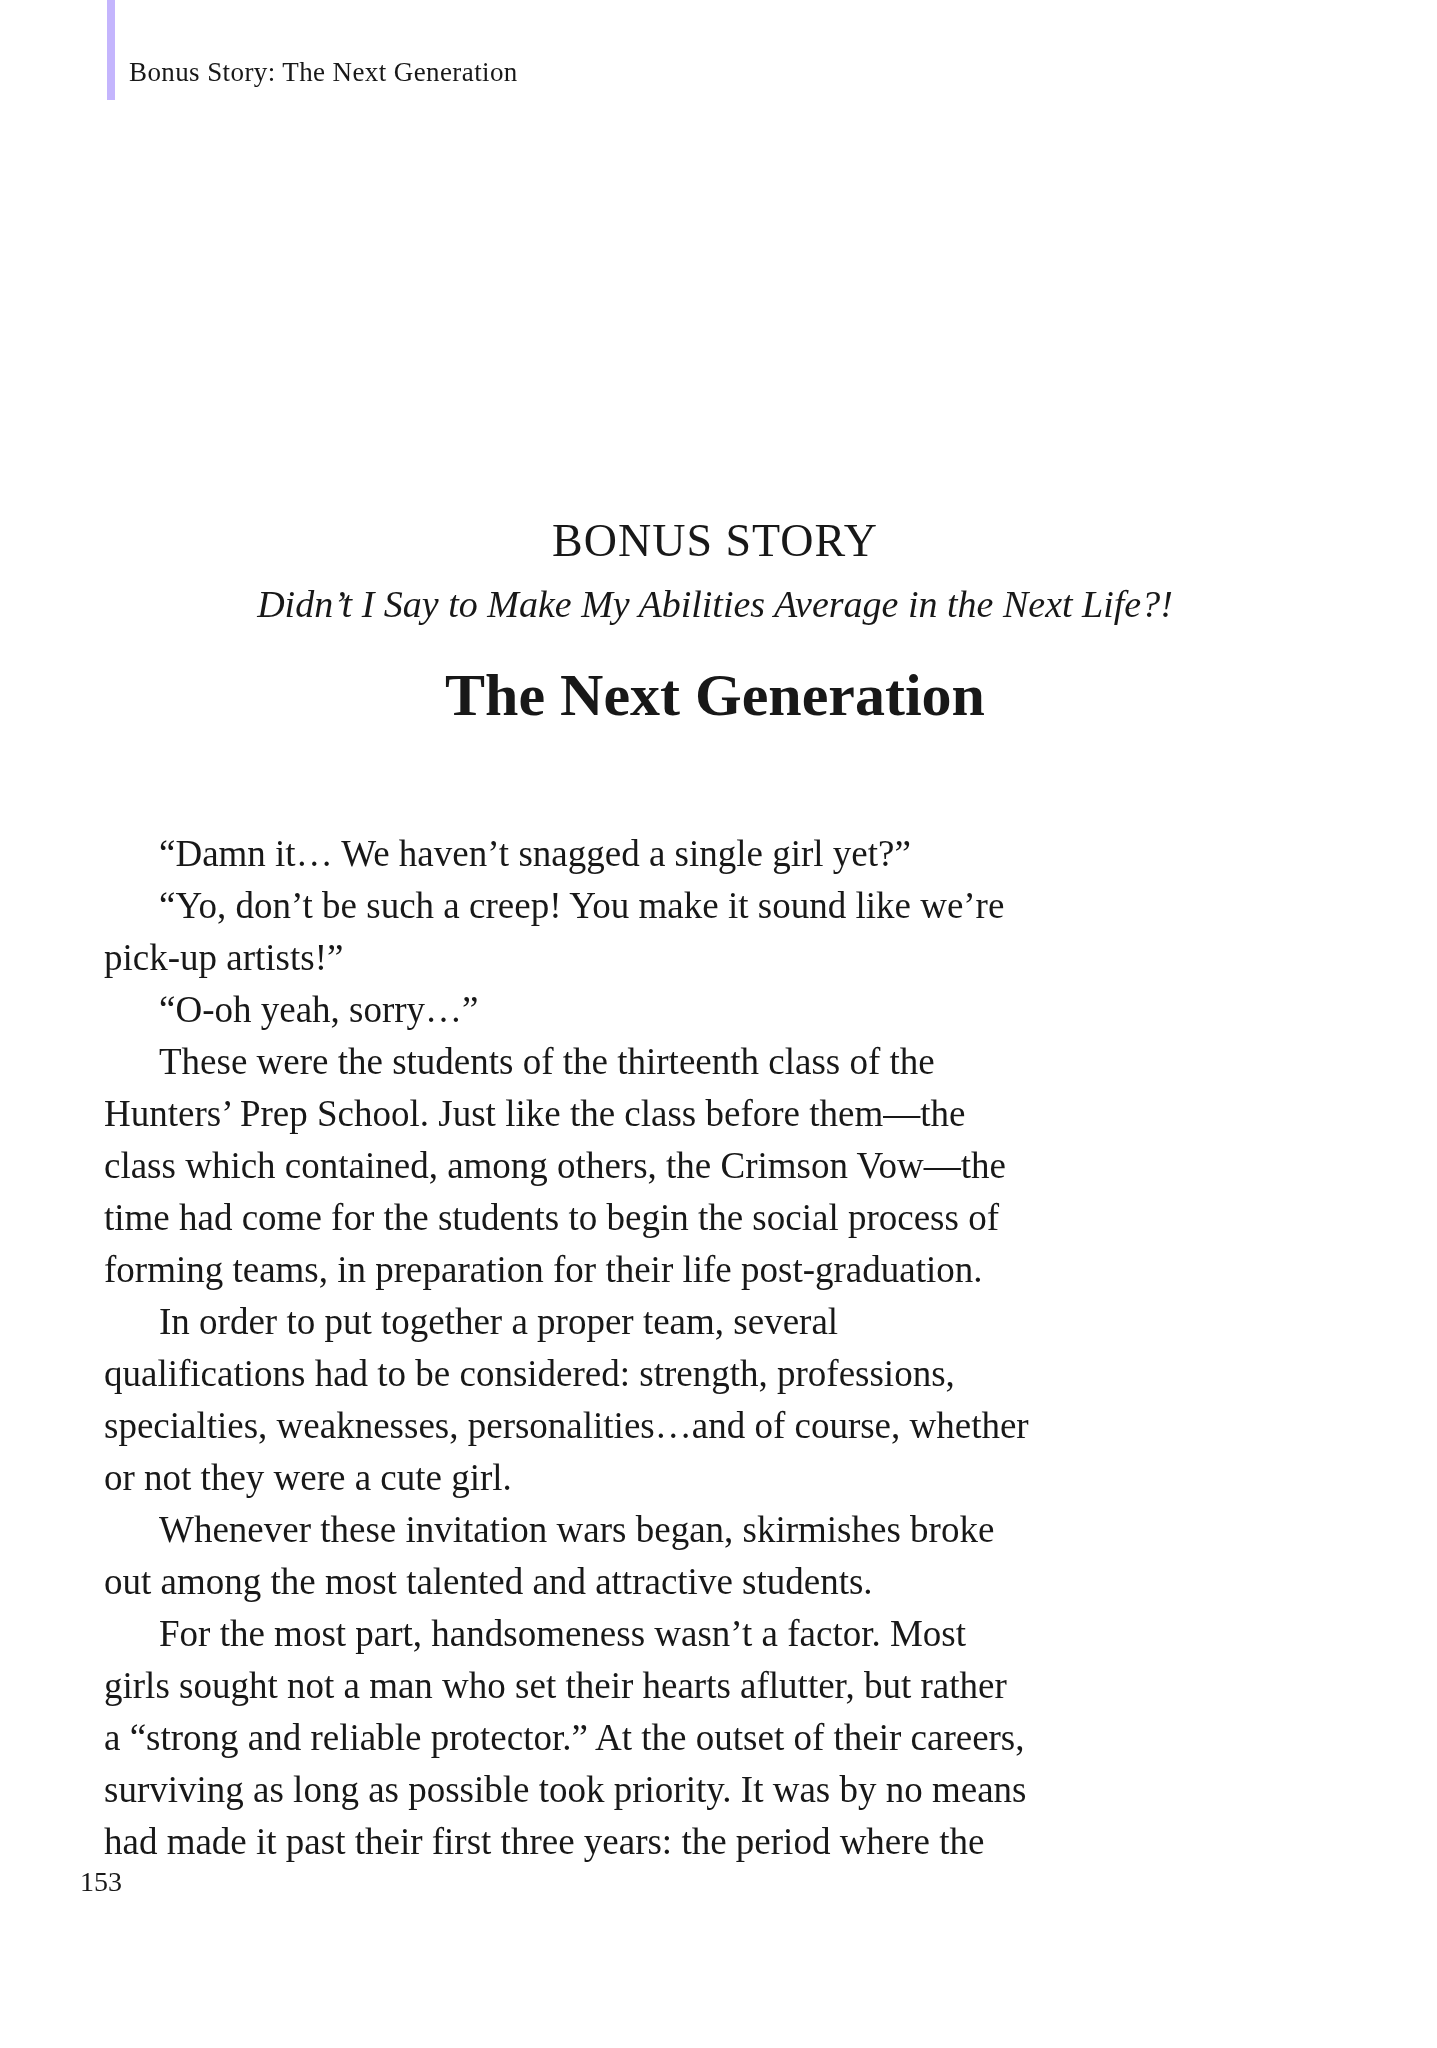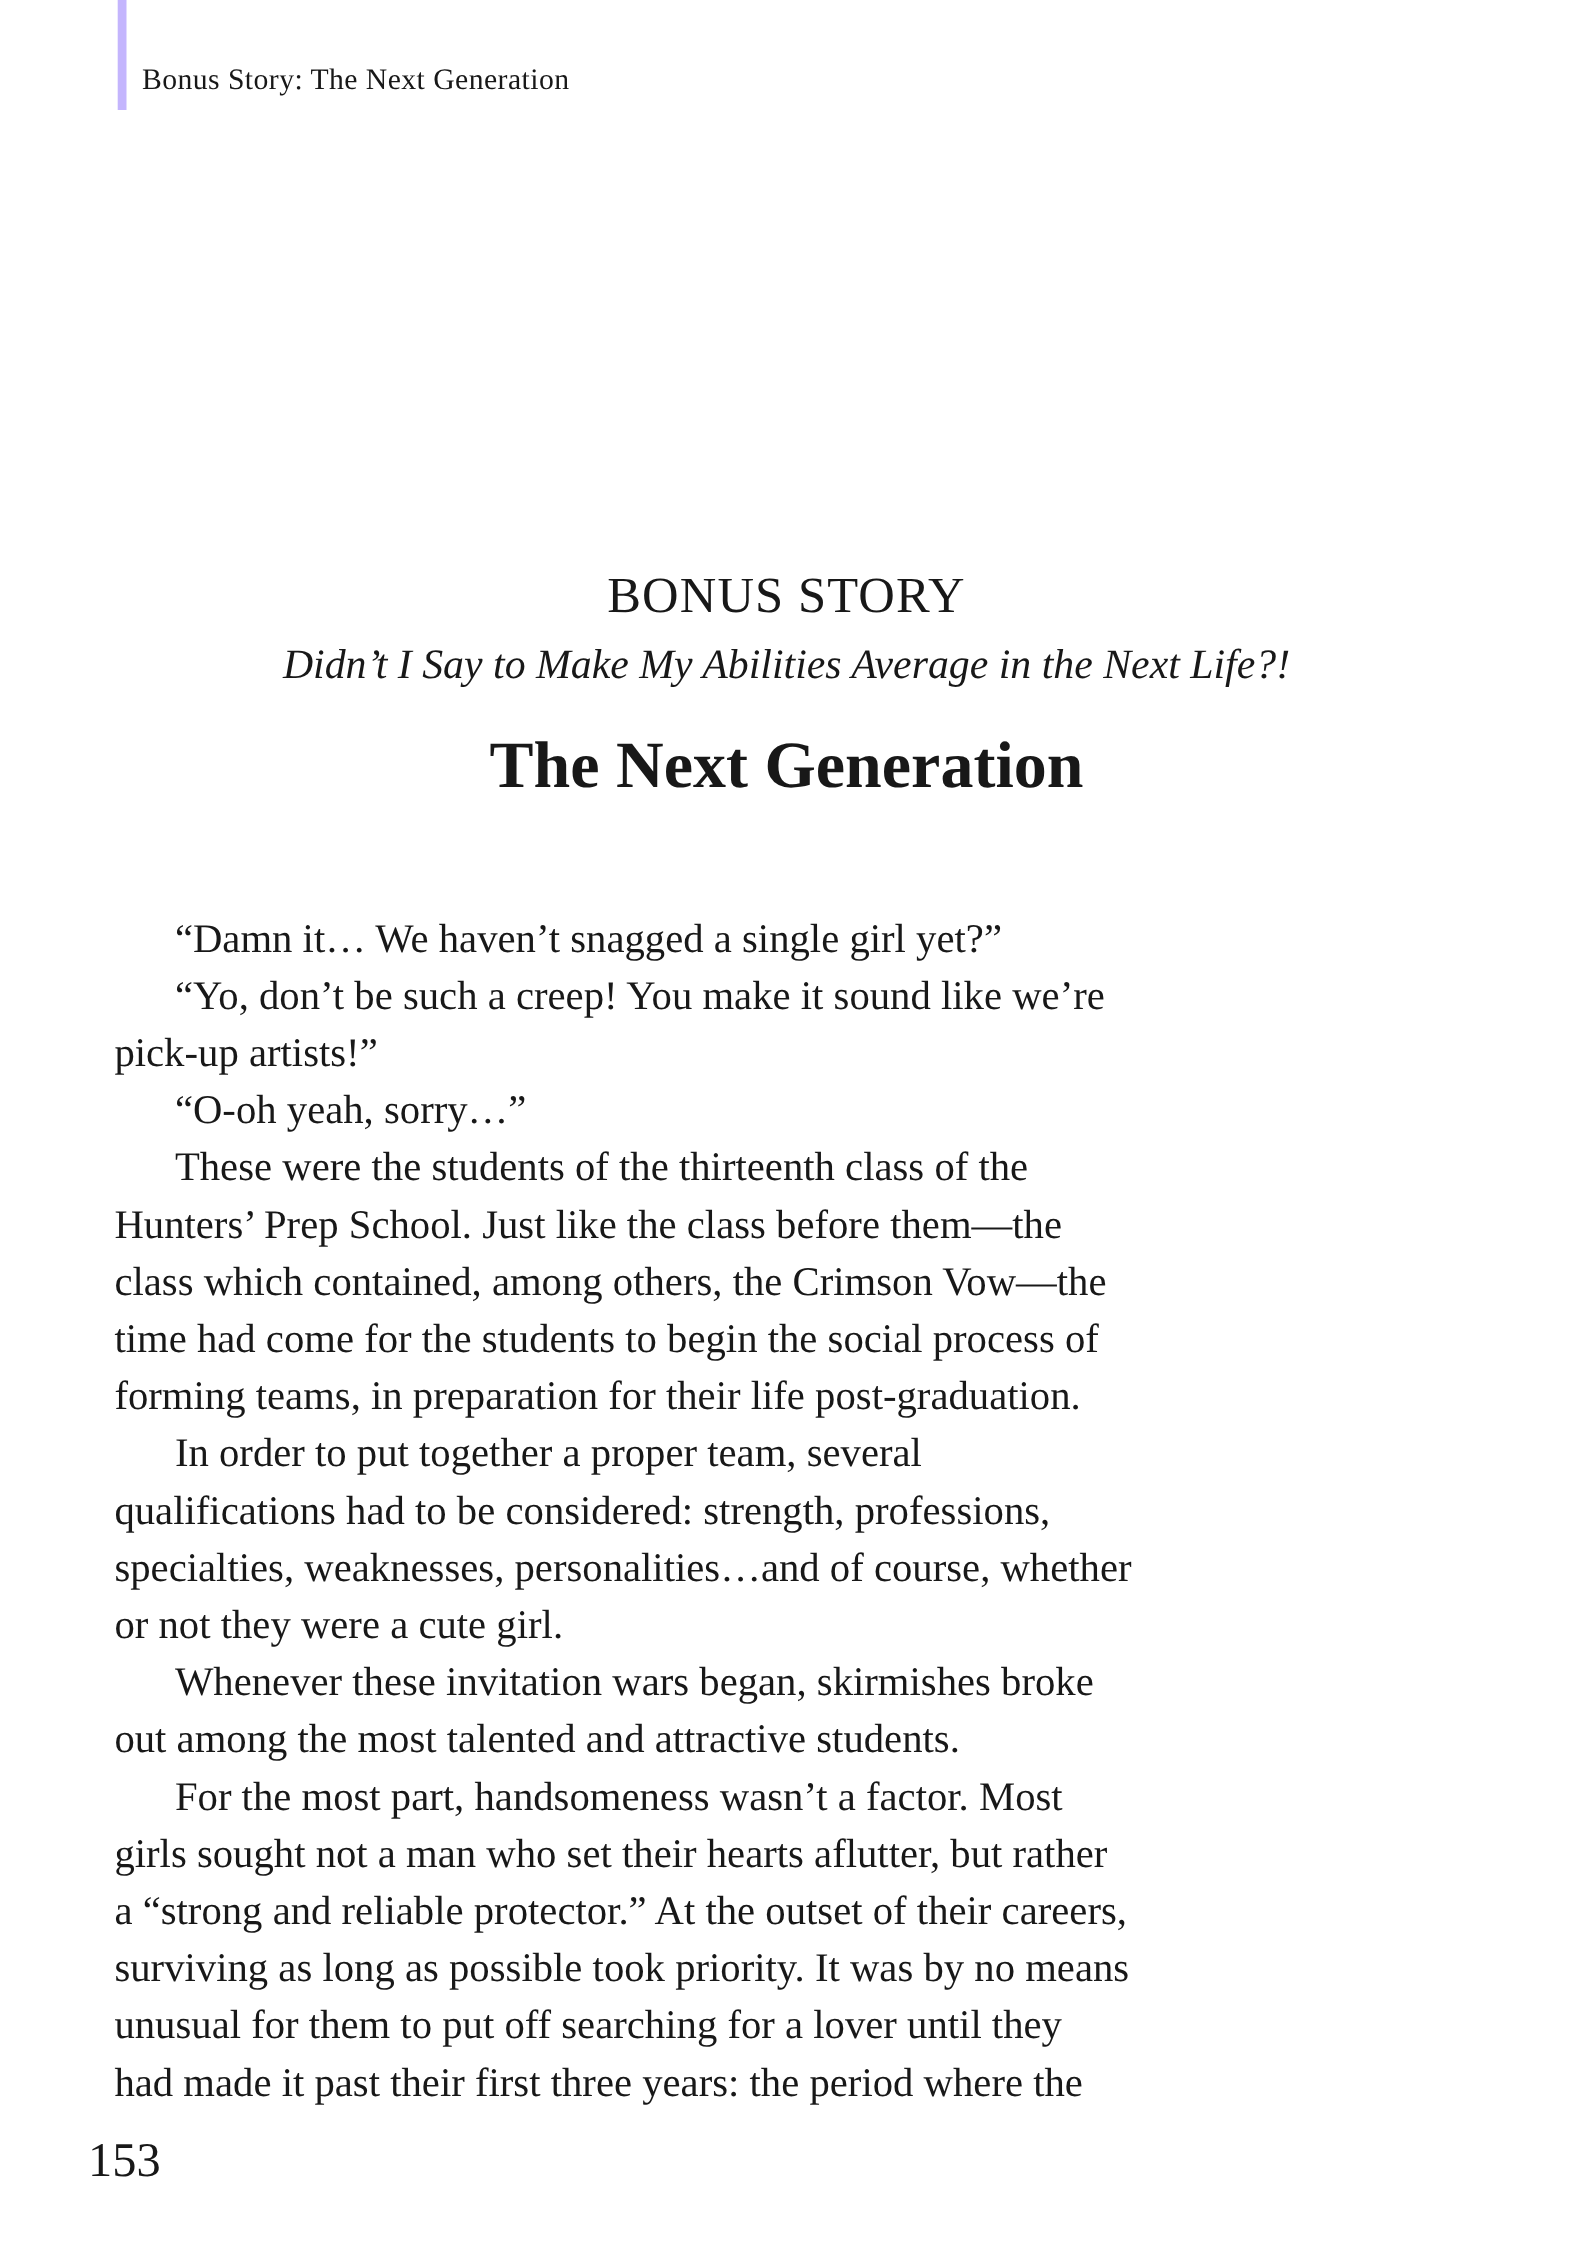--- a/index.html
+++ b/index.html
@@ -75,22 +75,22 @@
   .line {
     display: block;
     white-space: nowrap;
   }
   .line.first {
     text-indent: 55px;
   }
   .page-number {
     position: absolute;
     left: 80px;
-    top: 1942px;
-    font-size: 44px;
+    top: 1868px;
+    font-size: 28px;
     line-height: 1;
   }
 </style>
 </head>
 <body>
 
 <div class="page">
 
   <header class="running-header">
     <span class="rh-text">Bonus Story: The Next Generation</span>
@@ -137,21 +137,20 @@
       <p>
         <span class="line first">Whenever these invitation wars began, skirmishes broke</span>
         <span class="line">out among the most talented and attractive students.</span>
       </p>
 
       <p>
         <span class="line first">For the most part, handsomeness wasn’t a factor. Most</span>
         <span class="line">girls sought not a man who set their hearts aflutter, but rather</span>
         <span class="line">a “strong and reliable protector.” At the outset of their careers,</span>
         <span class="line">surviving as long as possible took priority. It was by no means</span>
-        <span class="line">unusual for them to put off searching for a lover until they</span>
         <span class="line">had made it past their first three years: the period where the</span>
       </p>
 
     </div>
   </main>
 
   <footer>
     <span class="page-number">153</span>
   </footer>
 

